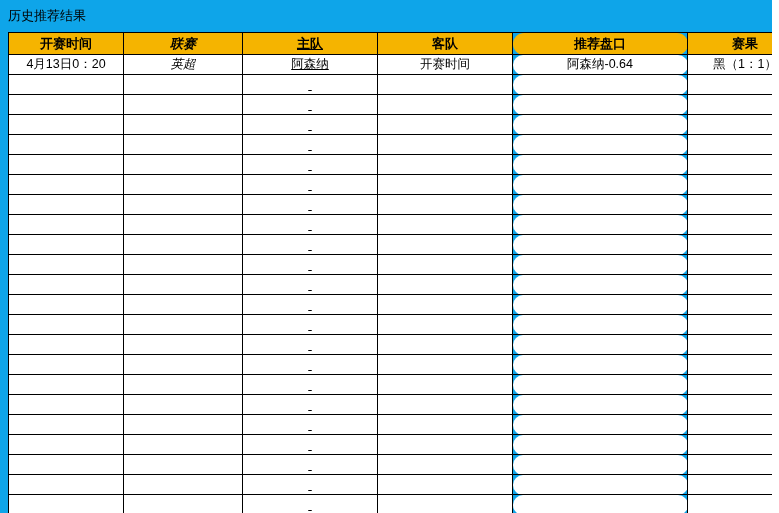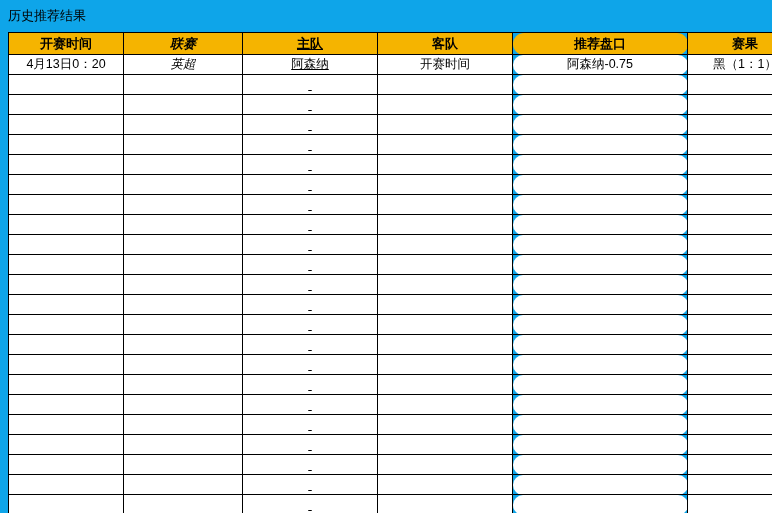--- a/index.html
+++ b/index.html
@@ -97,21 +97,21 @@
           <th class="c4">推荐盘口</th>
           <th class="c5">赛果</th>
         </tr>
       </thead>
       <tbody>
         <tr>
           <td class="c0">4月13日0：20</td>
           <td class="c1">英超</td>
           <td class="c2">阿森纳</td>
           <td class="c3">开赛时间</td>
-          <td class="c4">阿森纳-0.75</td>
+          <td class="c4">阿森纳-0.64</td>
           <td class="c5">黑（1：1）</td>
         </tr>
       </tbody>
       <tbody id="empty-rows">
           <tr>
             <td class="c0 empty-cell">&nbsp;</td>
             <td class="c1 empty-cell">&nbsp;</td>
             <td class="c2 empty-cell">&nbsp;</td>
             <td class="c3 empty-cell">&nbsp;</td>
             <td class="c4 empty-cell">&nbsp;</td>

